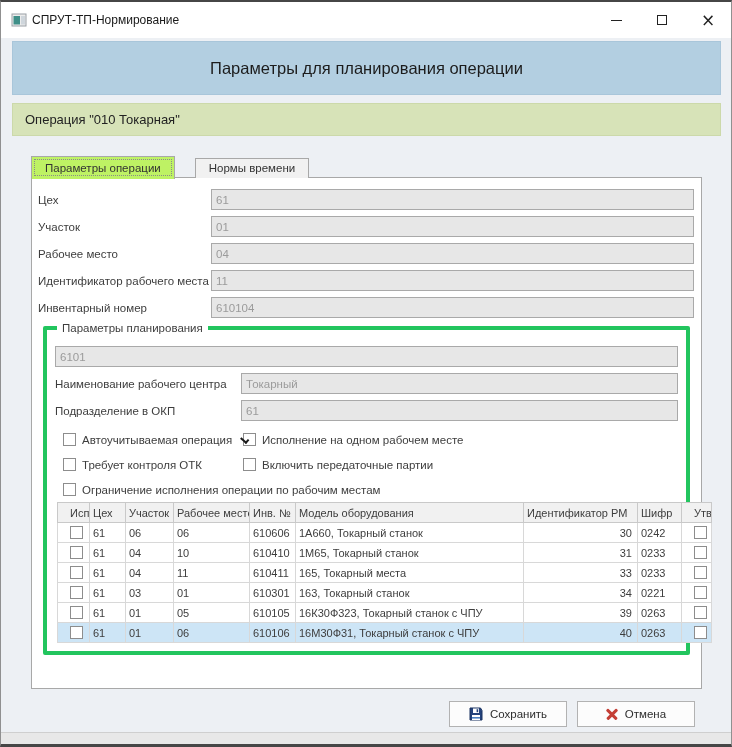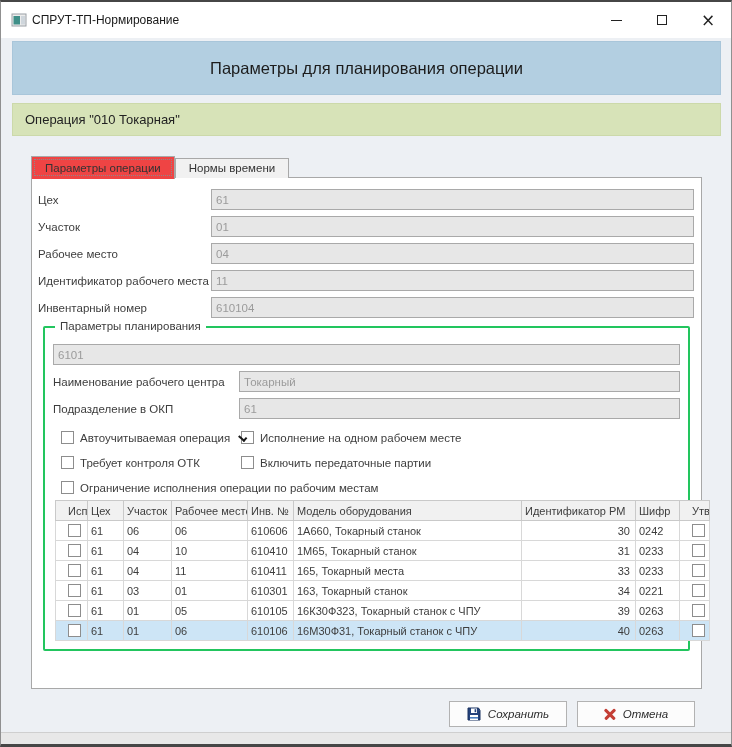--- a/index.html
+++ b/index.html
@@ -35,47 +35,47 @@
     position: absolute; left: 11px; top: 101px; width: 709px; height: 33px;
     background: #d7e3b8; border: 1px solid #ccd9aa;
     display: flex; align-items: center; padding-left: 12px;
     font-size: 13px; color: #222;
   }
 
   
   .tabs { position: absolute; left: 30px; top: 153px; display: flex; align-items: flex-end; height: 23px; z-index: 3; }
   .tab { font-size: 11.5px; color: #333; padding: 0 13px; white-space: nowrap; cursor: default; }
   .tab-active {
-    background: #ef4444; border: 1px solid #a8a8a8; border-bottom: none;
+    background: #bef264; border: 1px solid #a8a8a8; border-bottom: none;
     height: 23px; line-height: 22px; margin-bottom: -1px;
     outline: 1px dotted #8a8a8a; outline-offset: -4px; z-index: 4; position: relative;
   }
   .tab-inactive {
     background: #f1f1f1; border: 1px solid #a8a8a8; border-bottom: none;
-    height: 20px; line-height: 19px;
+    height: 20px; line-height: 19px; margin-left: 20px;
   }
 
   .tabpage {
     position: absolute; left: 30px; top: 175px; width: 671px; height: 512px;
     background: #ffffff; border: 1px solid #a8a8a8; z-index: 2;
   }
 
   
   .fields { padding: 11px 7px 0 6px; }
   .frow { display: flex; align-items: center; height: 21px; margin-bottom: 6px; }
   .frow .flabel { width: 173px; flex: none; font-size: 11.5px; color: #3d3d3d; }
   .tbox {
     flex: 1; height: 21px; background: #e7e7e7; border: 1px solid #a9a9a9;
     font-size: 11.5px; color: #9b9b9b; padding: 0 4px;
     display: flex; align-items: center; overflow: hidden; white-space: nowrap;
   }
 
   
   .group {
-    position: relative; margin: 8px 4px 8px 5px; border: 2px solid #22c55e;
+    position: relative; margin: 8px 4px 8px 5px; border: 4px solid #22c55e;
     padding: 16px 8px 8px 8px; border-radius: 2px;
   }
   .group-title {
     position: absolute; top: -8px; left: 10px; background: #fff;
     padding: 0 5px; font-size: 11.5px; color: #3d3d3d;
   }
   .group .frow .flabel { width: 186px; }
 
   
   .cb-row { display: flex; align-items: flex-end; margin: 11px 0 0 8px; height: 14px; }
@@ -106,21 +106,21 @@
   .eqp-table td {
     padding: 1px 3px; border: 1px solid #d8d8d8; height: 20px;
     overflow: hidden; white-space: nowrap;
   }
   .eqp-table tr.selected td { background: #cde5f6; }
   .eqp-table td.num { text-align: right; padding-right: 5px; }
   .eqp-table td.cbcell, .eqp-table th.cbcell { text-align: center; padding: 1px 12px; }
   .eqp-table td.cbcell .cb { vertical-align: middle; }
 
   
-  .btnrow { position: absolute; right: 36px; top: 699px; display: flex; gap: 10px; font-style: italic; }
+  .btnrow { position: absolute; right: 36px; top: 699px; display: flex; gap: 10px; }
   .btn {
     width: 118px; height: 26px; background: #fcfcfc; border: 1px solid #b2b2b2;
     display: flex; align-items: center; justify-content: center; gap: 7px;
     font-size: 11.5px; color: #2d2d2d; cursor: default;
   }
   .x-icon { position: relative; width: 12px; height: 12px; display: inline-block; }
   .x-icon::before, .x-icon::after {
     content: ""; position: absolute; left: -1px; top: 5px; width: 14px; height: 2.5px;
     background: #c43e35; border-radius: 1px;
   }

